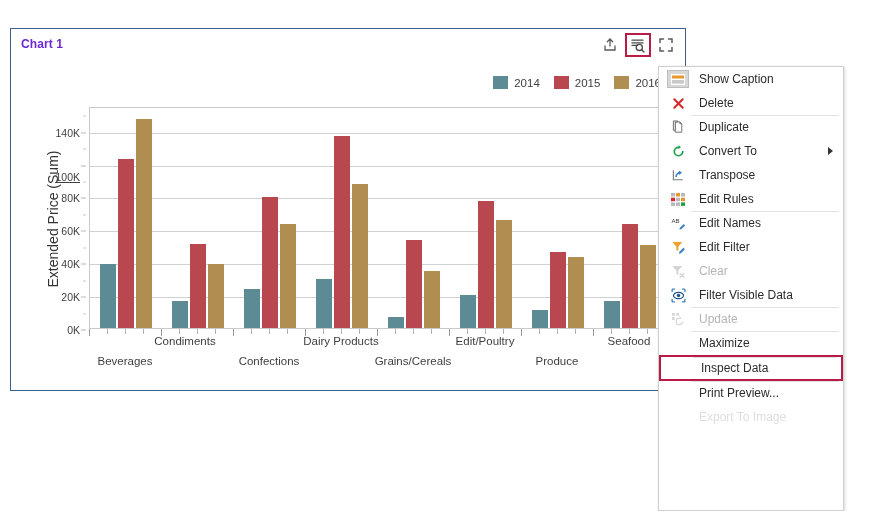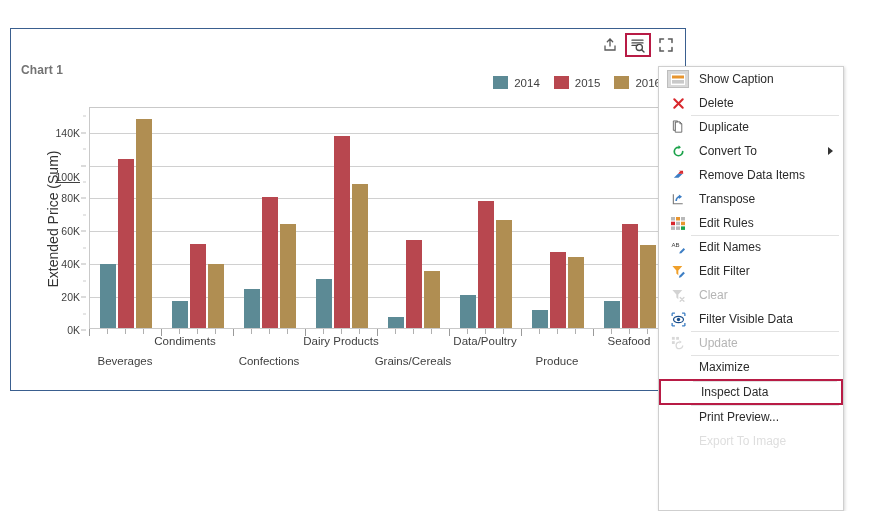--- a/index.html
+++ b/index.html
@@ -18,24 +18,23 @@
     left: 10px; top: 28px;
     width: 676px; height: 363px;
     border: 1px solid #3a5f8f;
     background: #ffffff;
   }
   .panel-header {
     position: absolute; left: 0; top: 0; width: 100%; height: 32px;
   }
   .panel-title {
     position: absolute; left: 10px; top: 8px;
-    font-size: 12px; font-weight: bold; color: #737373;
+    font-size: 12px; font-weight: bold; color: #6d28d9;
     letter-spacing: 0.1px;
     white-space: nowrap;
-    margin-top: 26px;
   }
   .panel-tools {
     position: absolute; right: 6px; top: 4px;
     display: flex; align-items: center; gap: 2px;
   }
   .tool-btn {
     width: 26px; height: 24px;
     display: flex; align-items: center; justify-content: center;
     border: 1px solid transparent;
     background: transparent;
@@ -318,21 +317,21 @@
         <div class="xtick" style="left: 522px;"></div>
         <div class="xtick" style="left: 540px;"></div>
         <div class="xtick" style="left: 558px;"></div>
       </div>
     <div class="xlabels" id="xlabels">
         <div class="xlabel row1" style="left: 36px;">Beverages</div>
         <div class="xlabel row0" style="left: 96px;">Condiments</div>
         <div class="xlabel row1" style="left: 180px;">Confections</div>
         <div class="xlabel row0" style="left: 252px;">Dairy Products</div>
         <div class="xlabel row1" style="left: 324px;">Grains/Cereals</div>
-        <div class="xlabel row0" style="left: 396px;">Data/Poultry</div>
+        <div class="xlabel row0" style="left: 396px;">Edit/Poultry</div>
         <div class="xlabel row1" style="left: 468px;">Produce</div>
         <div class="xlabel row0" style="left: 540px;">Seafood</div>
       </div>
 
   </div>
 
   <div class="context-menu" id="ctxmenu">
       <div class="menu-item">
         <span class="menu-icon boxed">
           <svg width="14" height="11" viewBox="0 0 14 11">
@@ -363,30 +362,20 @@
       </div>
       <div class="menu-item">
         <span class="menu-icon">
           <svg width="15" height="15" viewBox="0 0 16 16">
             <path d="M12.5 8 A4.5 4.5 0 1 1 8 3.5" stroke="#1ba24a" stroke-width="1.8" fill="none" stroke-linecap="round"></path>
             <path d="M8 1.2 L8 5.6 L10.6 3.4 Z" fill="#1ba24a"></path>
           </svg>
         </span>
         <span class="menu-text">Convert To</span>
         <span class="submenu-arrow"></span>
-      </div>
-      <div class="menu-item">
-        <span class="menu-icon">
-          <svg width="15" height="15" viewBox="0 0 16 16">
-            <path d="M3 10.5 L7.5 6 L12.5 6 L8 10.5 Z" fill="#3d7ec4"></path>
-            <path d="M7.5 6 L10 3.3 L13.2 6.2 L12.5 6 Z" fill="#d8272c"></path>
-            <path d="M8 3 L12.8 3 L13 6.2 L9.8 3.4 Z" fill="#d8272c"></path>
-          </svg>
-        </span>
-        <span class="menu-text">Remove Data Items</span>
       </div>
       <div class="menu-item">
         <span class="menu-icon">
           <svg width="15" height="15" viewBox="0 0 16 16">
             <path d="M2.5 2.5 L2.5 12.5 L12.5 12.5" stroke="#7a7a7a" stroke-width="1.2" fill="none"></path>
             <path d="M5.5 9.5 A4.5 4.5 0 0 1 10 5" stroke="#3d7ec4" stroke-width="1.8" fill="none"></path>
             <path d="M11.8 5 L8.4 2.6 L8.4 7.4 Z" fill="#3d7ec4"></path>
           </svg>
         </span>
         <span class="menu-text">Transpose</span>

